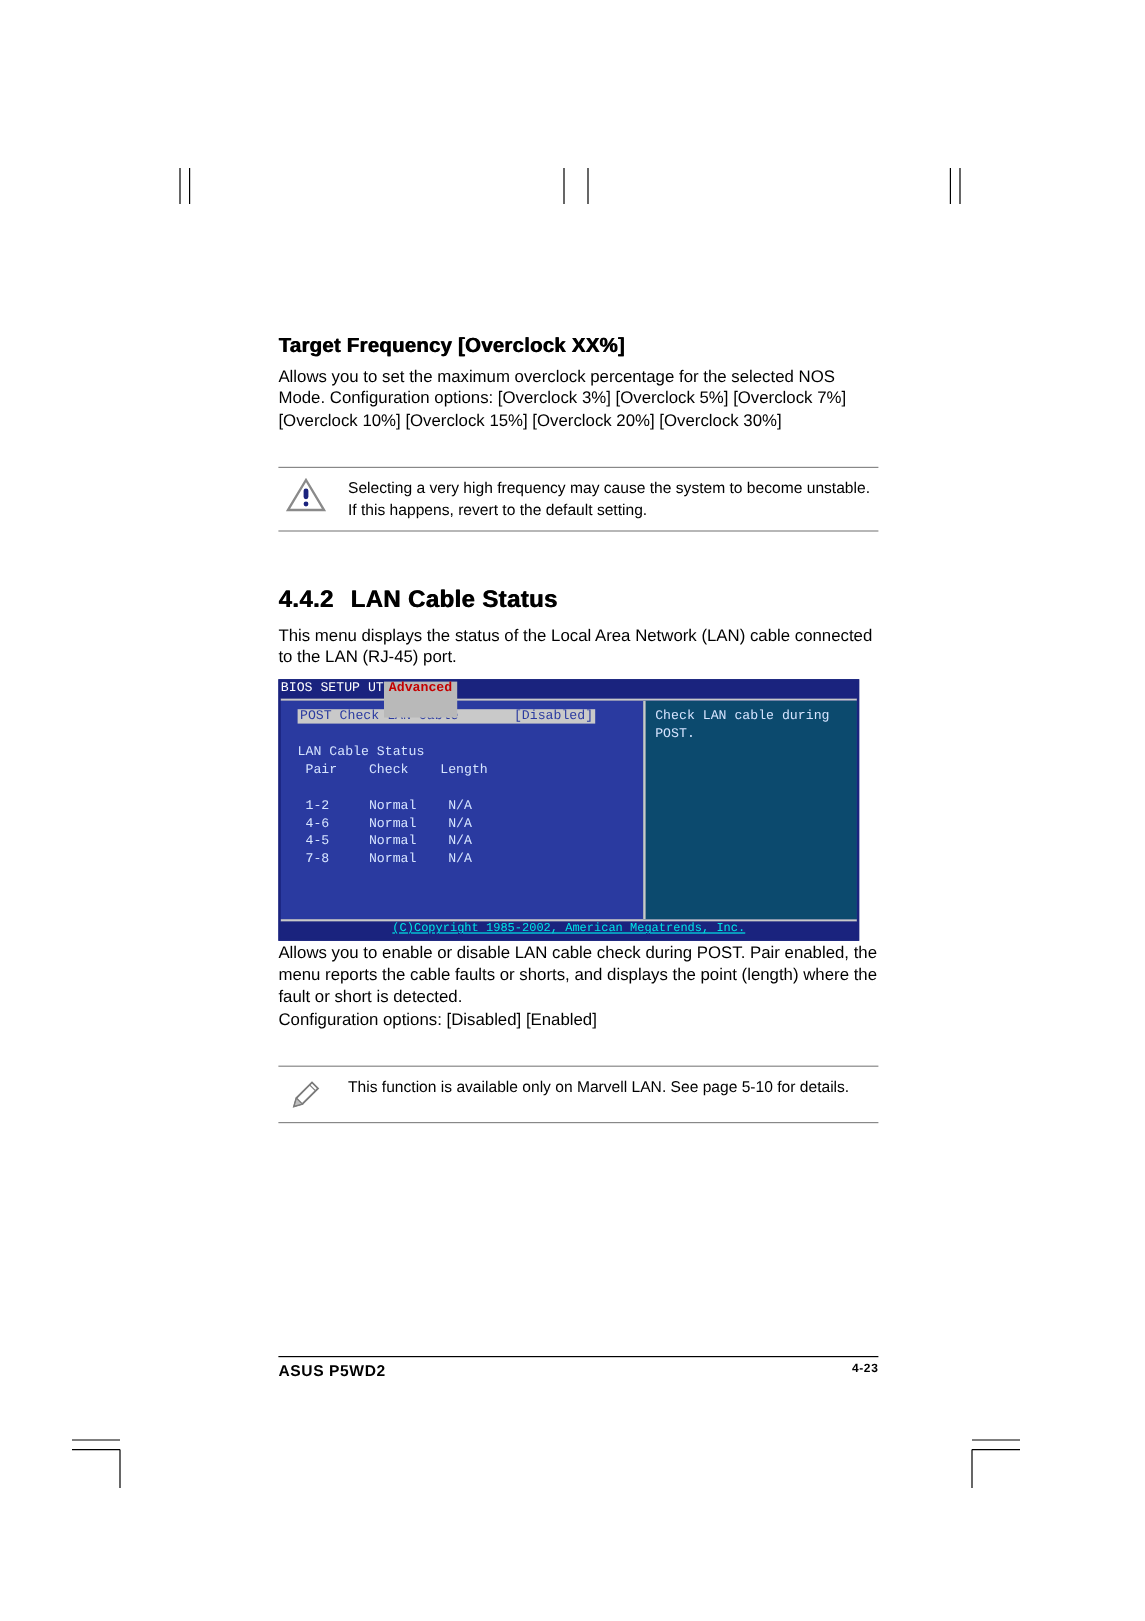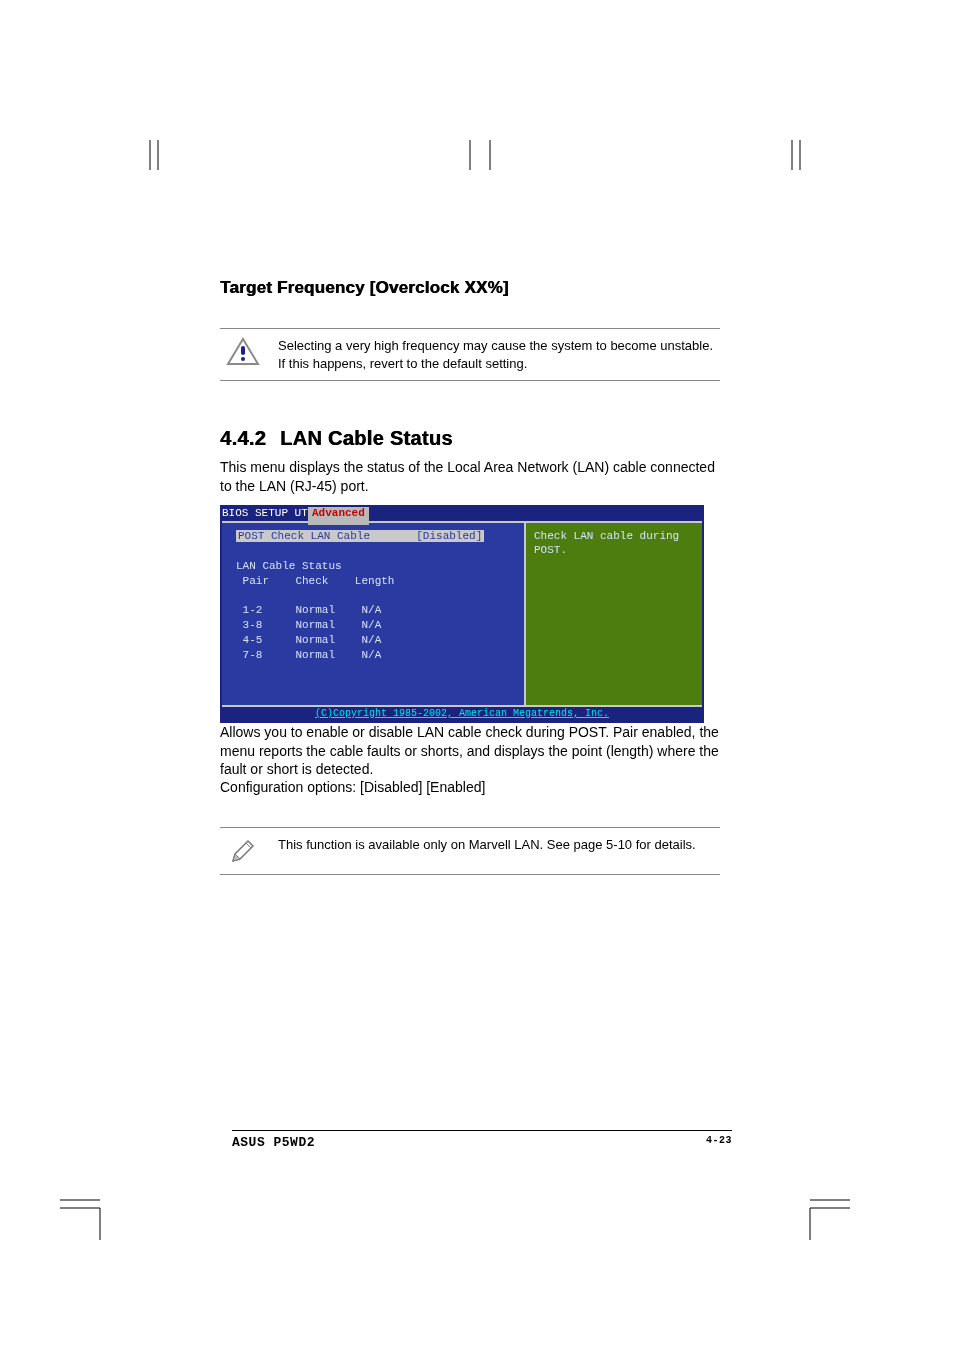--- a/index.html
+++ b/index.html
@@ -12,21 +12,21 @@
     position: relative;
     color: #000;
   }
   .crop-mark {
     position: absolute;
     stroke: #000;
     stroke-width: 1;
   }
   .page {
     position: absolute;
-    left: 220px;
+    left: 232px;
     top: 278px;
     width: 500px;
   }
   h2.section-title {
     font-family: "Helvetica", Arial, sans-serif;
     font-weight: bold;
     font-size: 17px;
     margin: 0 0 6px 0;
     letter-spacing: 0.2px;
     text-shadow: 0.6px 0 0 #000;
@@ -81,21 +81,21 @@
     background: #1a237e;
     height: 14px;
     position: relative;
   }
   .bios-tab {
     position: absolute;
     left: 86px;
     top: 0;
     background: #b9b9b9;
     color: #c40000;
-    padding: 0px 4px 0px 4px;
+    padding: 0px 4px 12px 4px;
     font-weight: bold;
     height: 18px;
     line-height: 13px;
     font-size: 11px;
   }
   .bios-body {
     display: flex;
     background: #2a3aa0;
   }
   .bios-left {
@@ -106,21 +106,21 @@
     white-space: pre;
     line-height: 1.35;
   }
   .bios-left .selected {
     background: #c9c9c9;
     color: #2a3aa0;
     padding: 0 2px;
   }
   .bios-right {
     width: 160px;
-    background: #4d7c0f;
+    background: #0c4a6e;
     border-left: 2px solid #c9c9c9;
     padding: 6px 8px;
     color: #d6e4ff;
     line-height: 1.3;
   }
   .bios-footer {
     background: #1a237e;
     color: #00e5e5;
     text-align: center;
     font-size: 10px;
@@ -144,21 +144,21 @@
 
   .footer {
     position: absolute;
     left: 232px;
     top: 1130px;
     width: 500px;
     border-top: 1px solid #000;
     display: flex;
     justify-content: space-between;
     padding-top: 4px;
-    font-family: Liberation Mono, monospace;
+    font-family: Liberation Sans, sans-serif;
     font-weight: bold;
     font-size: 13px;
     letter-spacing: 0.5px;
   }
   .footer .right { font-size: 10px; }
 </style>
 </head>
 <body>
 
 <svg class="crop-mark" style="left:130px; top:140px;" width="40" height="40">
@@ -180,20 +180,21 @@
 </svg>
 <svg class="crop-mark" style="left:780px; top:1180px;" width="80" height="60">
   <line x1="30" y1="20" x2="70" y2="20" stroke="black"></line>
   <line x1="30" y1="28" x2="70" y2="28" stroke="black"></line>
   <line x1="30" y1="28" x2="30" y2="60" stroke="black"></line>
 </svg>
 
 <div class="page">
 
   <h2 class="section-title">Target Frequency [Overclock XX%]</h2>
+  <p class="body">Allows you to set the maximum overclock percentage for the selected NOS Mode. Configuration options: [Overclock 3%] [Overclock 5%] [Overclock 7%] [Overclock 10%] [Overclock 15%] [Overclock 20%] [Overclock 30%]</p>
 
   <div class="note-row">
     <div class="icon-box">
       <svg width="34" height="30" viewBox="0 0 34 30">
         <polygon points="17,2 32,27 2,27" fill="none" stroke="#8a8a8a" stroke-width="2"></polygon>
         <rect x="15" y="9" width="4" height="9" rx="2" fill="#1a237e"></rect>
         <circle cx="17" cy="22" r="2" fill="#1a237e"></circle>
       </svg>
     </div>
     <div class="note-text">Selecting a very high frequency may cause the system to become unstable. If this happens, revert to the default setting.</div>
@@ -210,21 +211,21 @@
       <div class="bios-tab">Advanced</div>
     </div>
     <div class="bios-sep"></div>
     <div class="bios-body">
       <div class="bios-left"><span class="selected"><span>POST Check LAN Cable</span>       <span>[Disabled]</span></span>
 
 <span>LAN Cable Status</span>
  <span>Pair</span>    <span>Check</span>    <span>Length</span>
 
  <span>1-2</span>     <span>Normal</span>    <span>N/A</span>
- <span>3-8</span>     <span>Normal</span>    <span>N/A</span>
+ <span>4-6</span>     <span>Normal</span>    <span>N/A</span>
  <span>4-5</span>     <span>Normal</span>    <span>N/A</span>
  <span>7-8</span>     <span>Normal</span>    <span>N/A</span>
 </div>
       <div class="bios-right">Check LAN cable during POST.</div>
     </div>
     <div class="bios-sep"></div>
     <div class="bios-footer">(C)Copyright 1985-2002, American Megatrends, Inc.</div>
   </div>
 
   <p class="body" style="margin-bottom:0;">Allows you to enable or disable LAN cable check during POST. Pair enabled, the menu reports the cable faults or shorts, and displays the point (length) where the fault or short is detected.</p>

